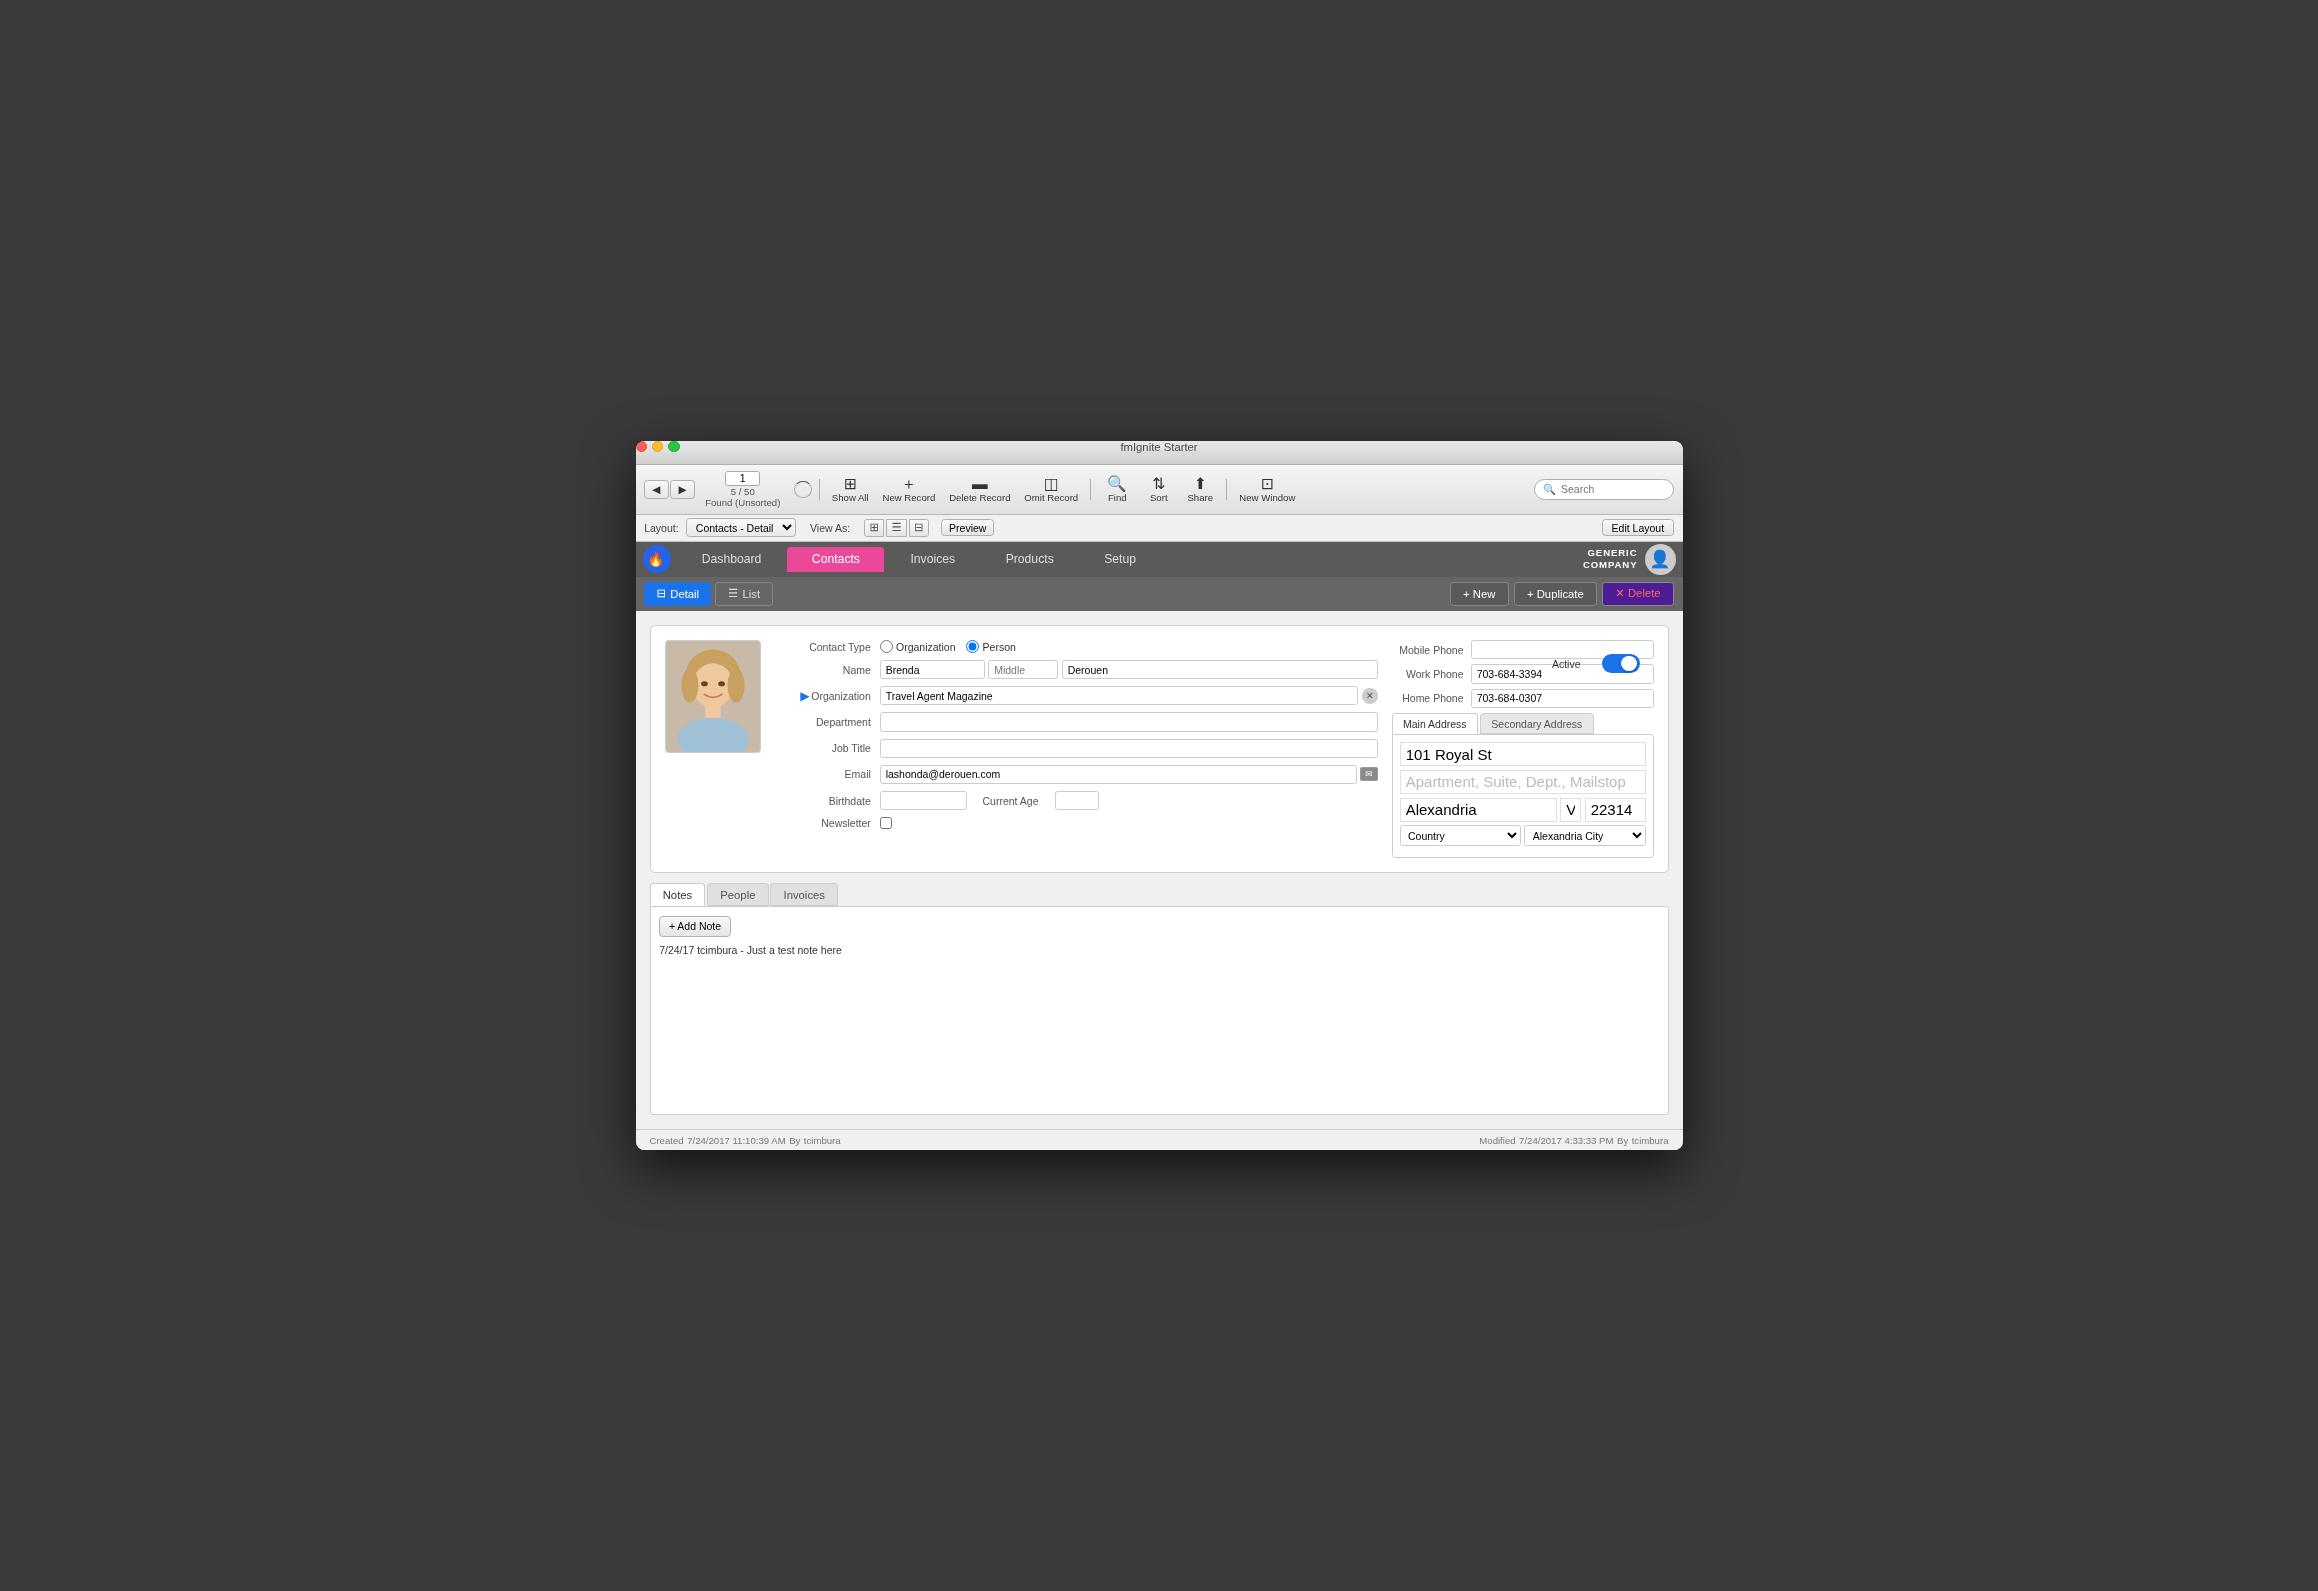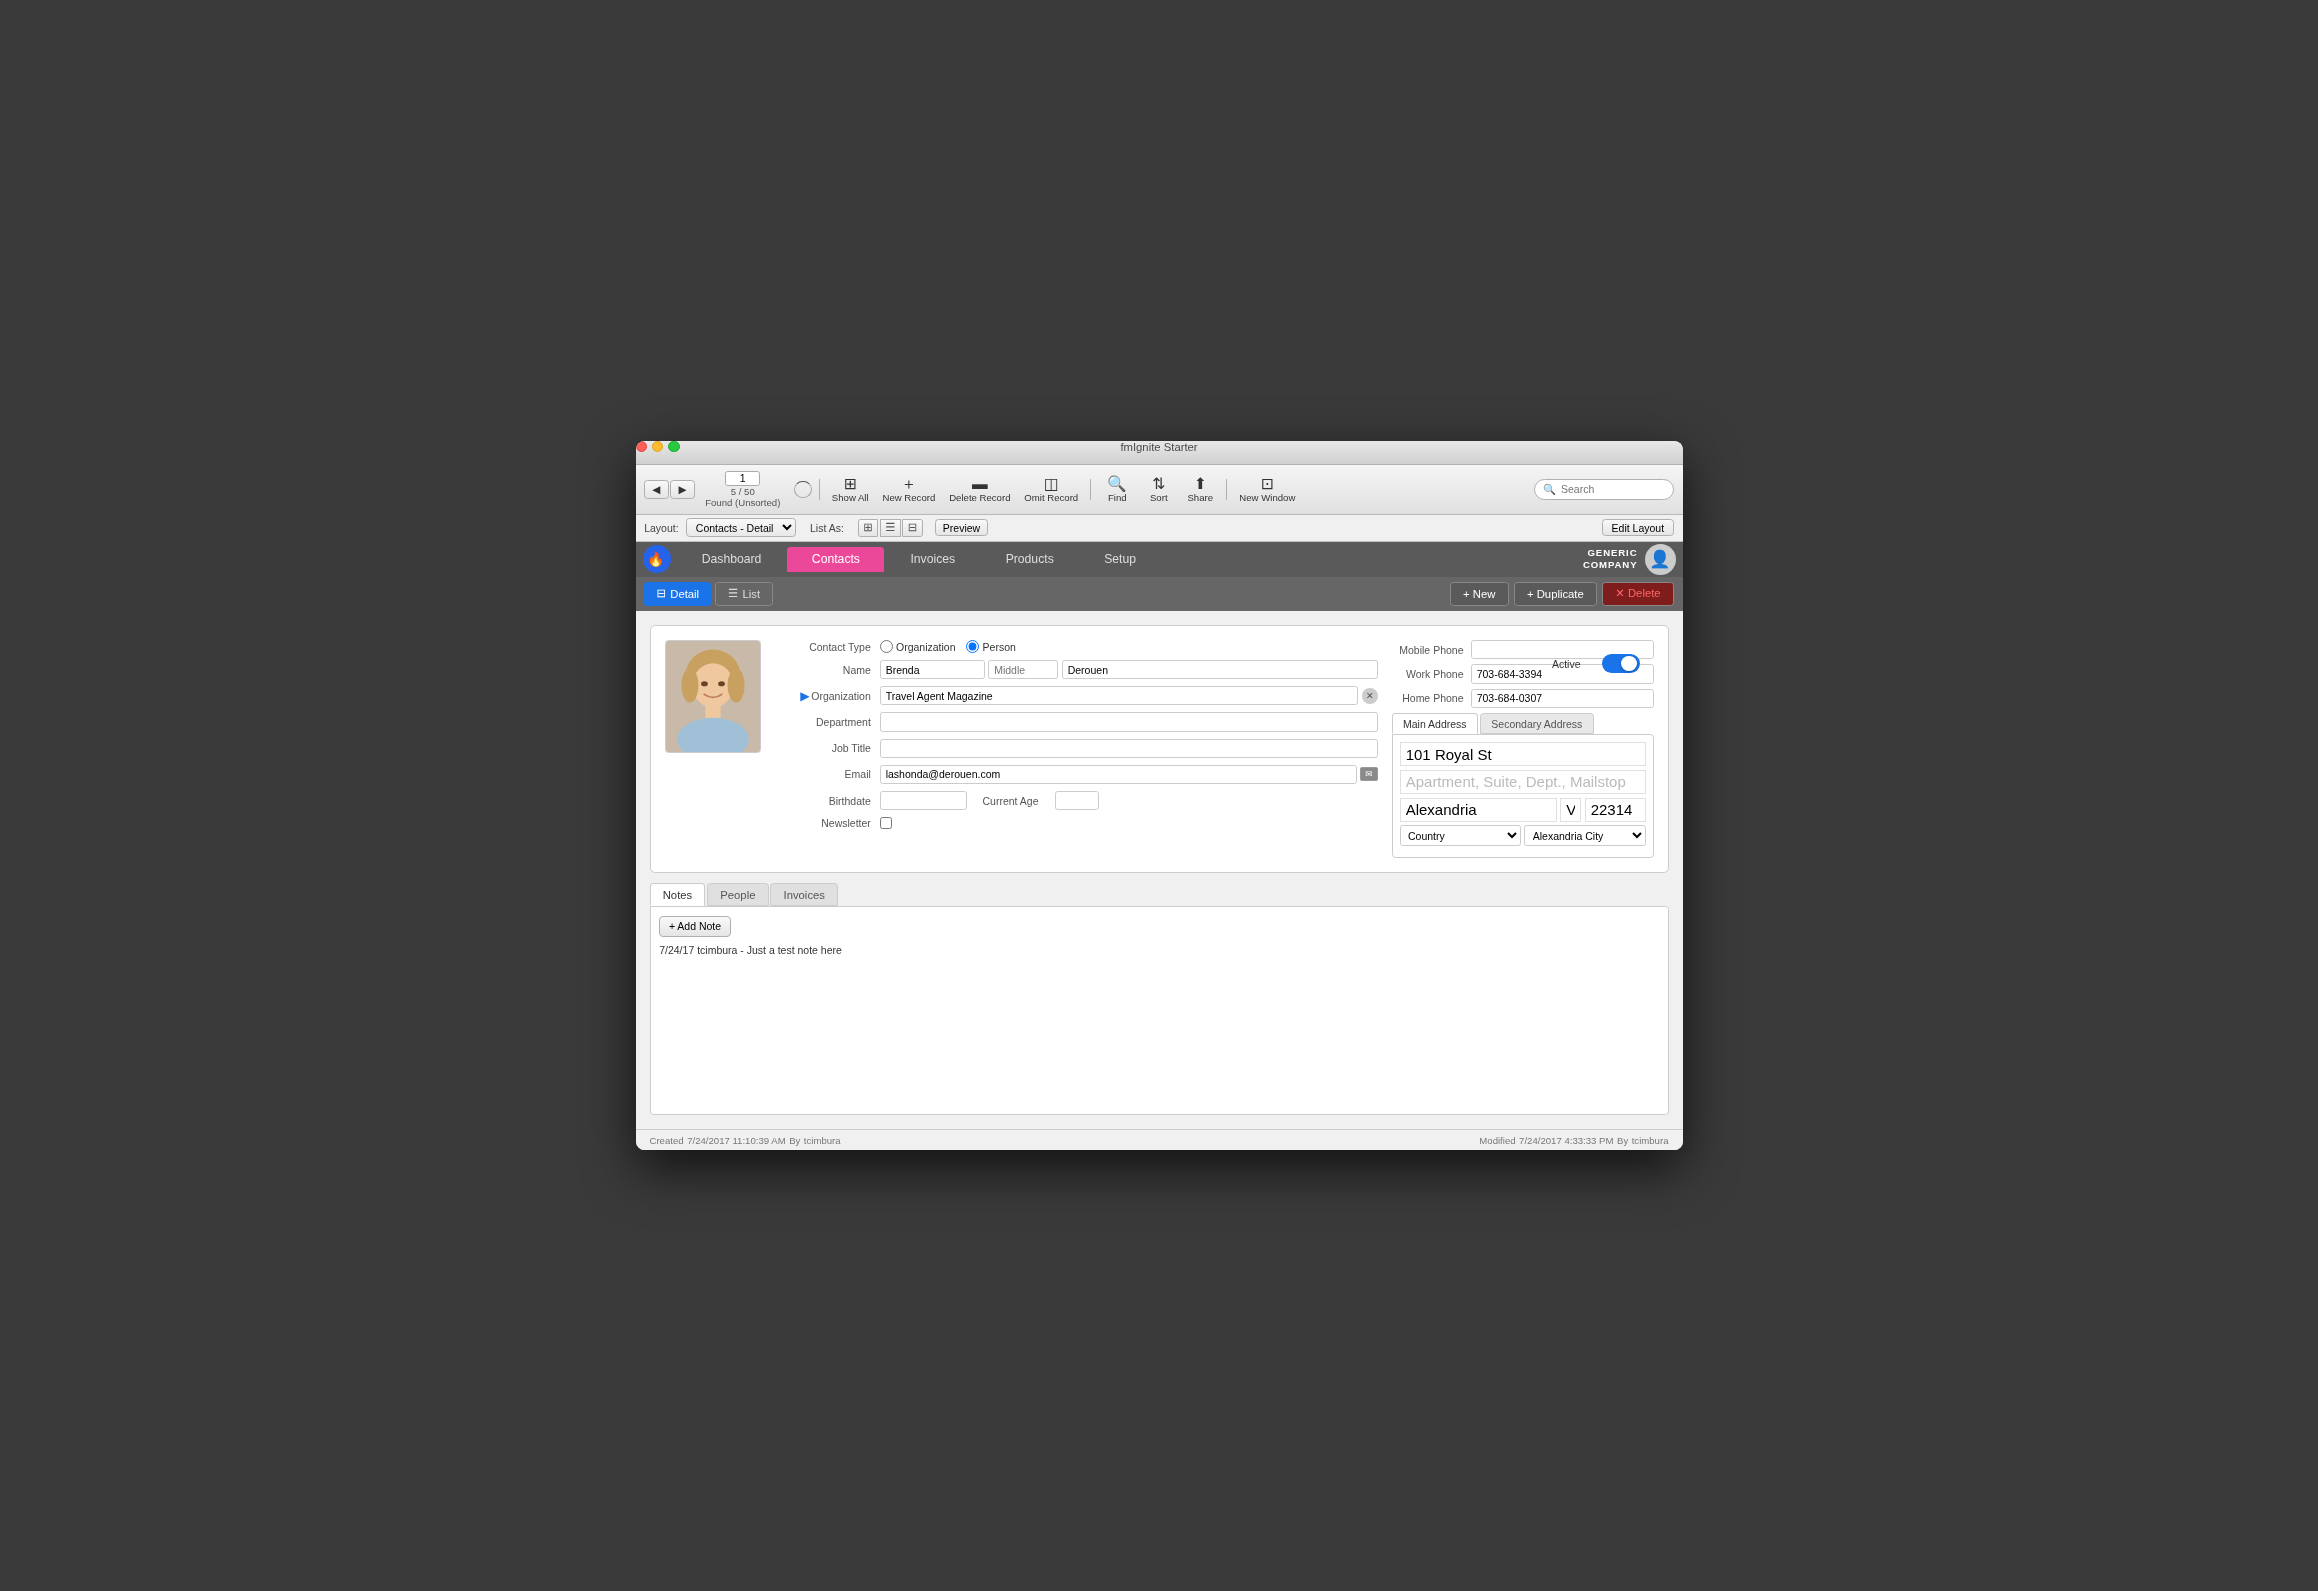--- a/index.html
+++ b/index.html
@@ -274,21 +274,21 @@
       cursor: pointer;
       font-size: 11.3px;
       display: flex;
       align-items: center;
       gap: 3.5px;
       border: 0.9px solid #aaa;
       font-weight: 500;
     }
     .btn-new { background: #5a5a5a; color: white; border-color: #888; }
     .btn-duplicate { background: #5a5a5a; color: white; border-color: #888; }
-    .btn-delete { background: #7f1d1d; color: #ff6666; border-color: #888; }
+    .btn-delete { background: #4c1d95; color: #ff6666; border-color: #888; }
     
     .content {
       background: #f0f0f0;
       padding: 14px;
     }
     .contact-form {
       background: white;
       border: 0.9px solid #ccc;
       border-radius: 5.2px;
       padding: 14px;
@@ -623,21 +623,21 @@
       <span style="color:#aaa;font-size:10.5px;">🔍</span>
       <input type="text" placeholder="Search" style="">
     </div>
   </div>
 
   <div class="layout-bar">
     <span class="layout-label">Layout:</span>
     <select class="layout-select">
       <option>Contacts - Detail</option>
     </select>
-    <span style="font-size:10.5px;color:#444;margin-left:7px;">List As:</span>
+    <span style="font-size:10.5px;color:#444;margin-left:7px;">View As:</span>
     <div class="view-buttons">
       <button class="view-btn">⊞</button>
       <button class="view-btn">☰</button>
       <button class="view-btn">⊟</button>
     </div>
     <button class="preview-btn">Preview</button>
     <button class="edit-layout-btn">Edit Layout</button>
   </div>
 
   <div class="nav-tabs">

